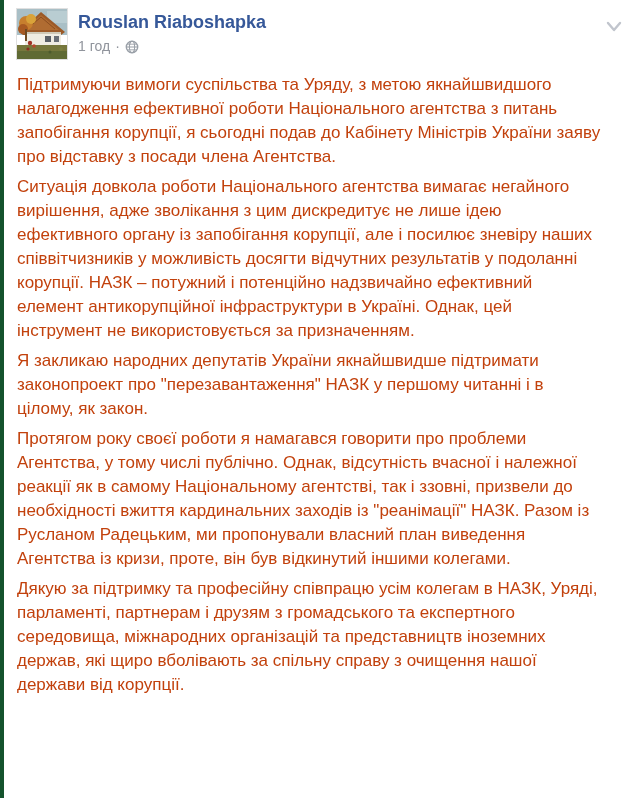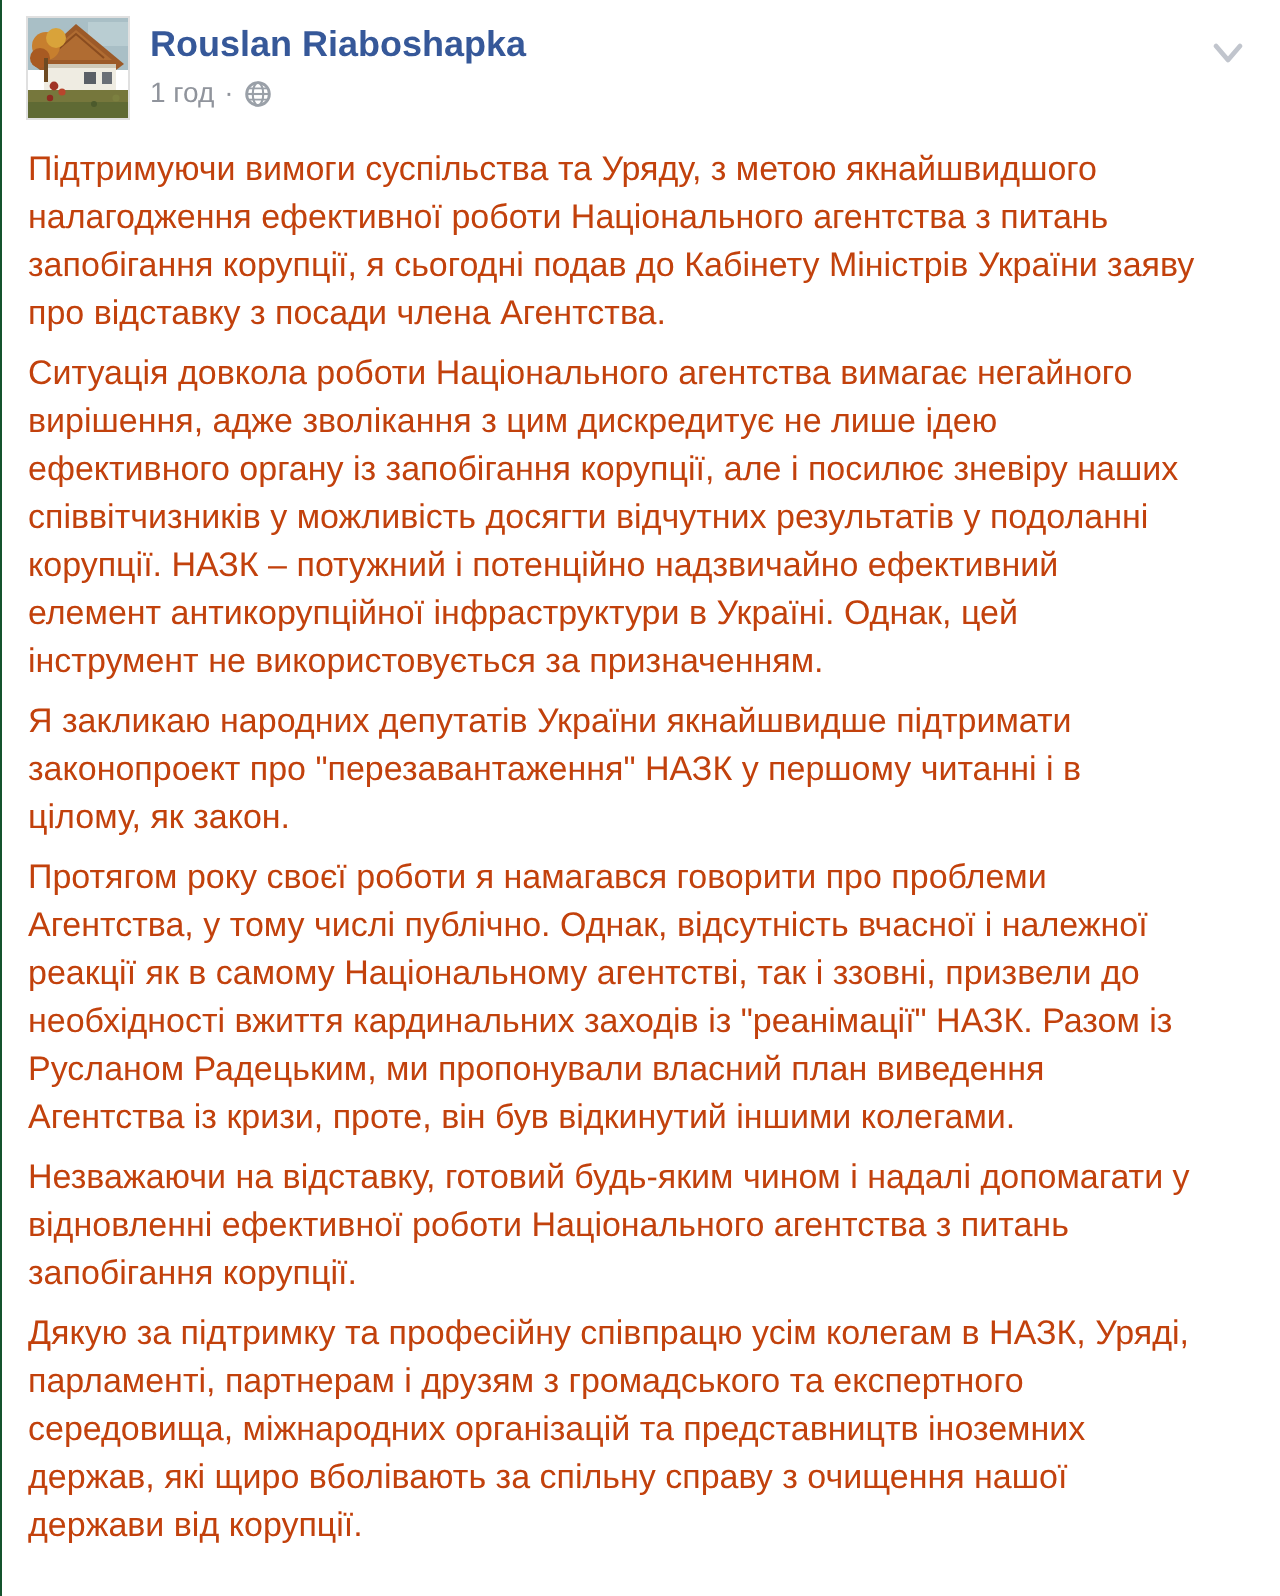--- a/index.html
+++ b/index.html
@@ -4,21 +4,21 @@
 <style>
   * { box-sizing: border-box; }
   html, body { margin: 0; padding: 0; background: #ffffff; }
   body { font-family: "Liberation Sans", "DejaVu Sans", sans-serif; }
 
   .post-card {
     position: relative;
     width: 640px;
     height: 798px;
     background: #ffffff;
-    border-left: 1px solid #14532d;
+    border-left: 4px solid #14532d;
     overflow: hidden;
   }
 
   .post-header {
     display: flex;
     align-items: flex-start;
     padding: 8px 12px 0 12px;
   }
 
   .avatar {
@@ -154,23 +154,20 @@
 інструмент не використовується за призначенням.</p>
     <p>Я закликаю народних депутатів України якнайшвидше підтримати
 законопроект про "перезавантаження" НАЗК у першому читанні і в
 цілому, як закон.</p>
     <p>Протягом року своєї роботи я намагався говорити про проблеми
 Агентства, у тому числі публічно. Однак, відсутність вчасної і належної
 реакції як в самому Національному агентстві, так і ззовні, призвели до
 необхідності вжиття кардинальних заходів із "реанімації" НАЗК. Разом із
 Русланом Радецьким, ми пропонували власний план виведення
 Агентства із кризи, проте, він був відкинутий іншими колегами.</p>
-    <p>Незважаючи на відставку, готовий будь-яким чином і надалі допомагати у
-відновленні ефективної роботи Національного агентства з питань
-запобігання корупції.</p>
     <p>Дякую за підтримку та професійну співпрацю усім колегам в НАЗК, Уряді,
 парламенті, партнерам і друзям з громадського та експертного
 середовища, міжнародних організацій та представництв іноземних
 держав, які щиро вболівають за спільну справу з очищення нашої
 держави від корупції.</p>
   </div>
 
 </div>
 
 </body></html>

